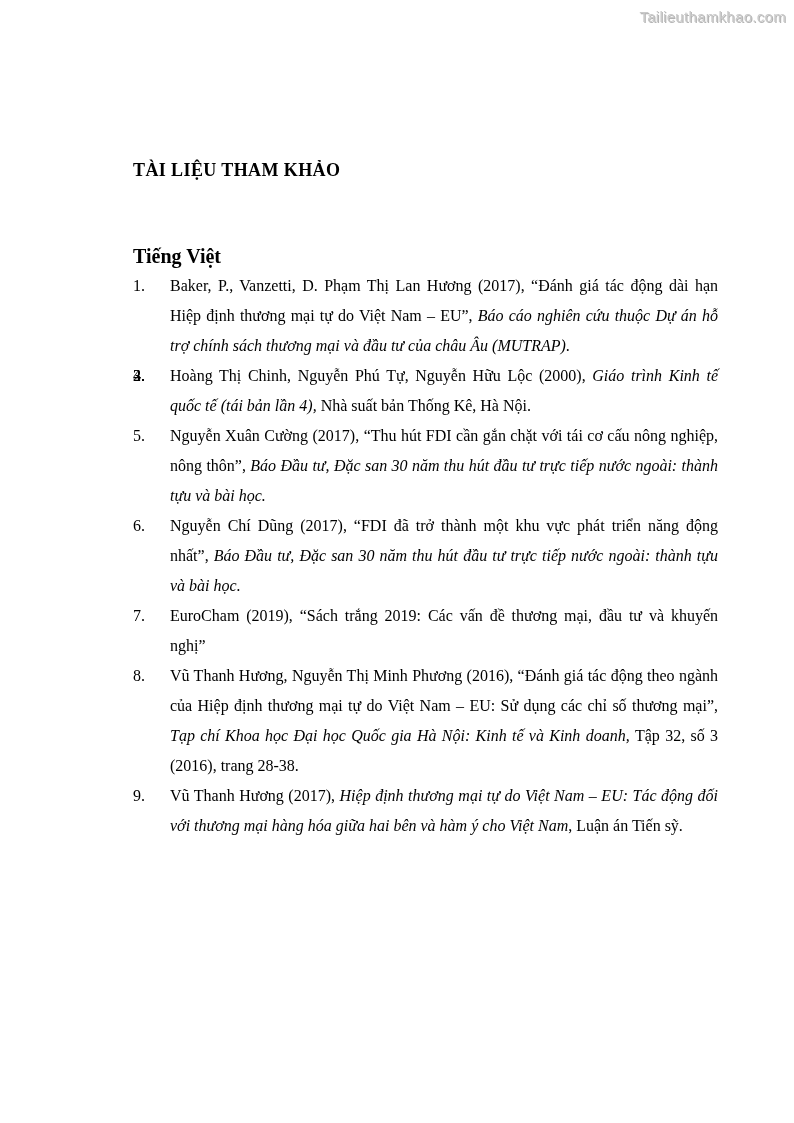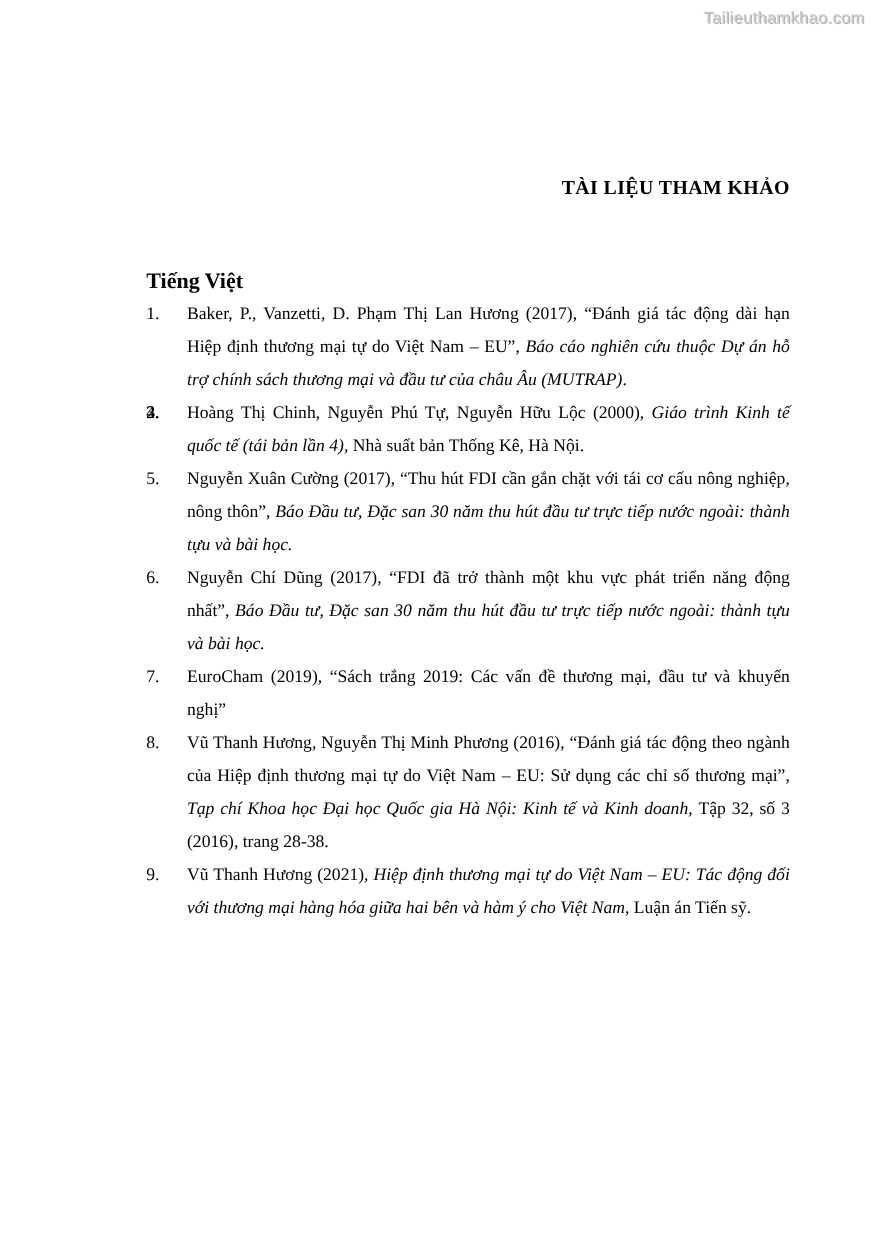--- a/index.html
+++ b/index.html
@@ -25,21 +25,21 @@
     color: #c9c9c9;
     text-shadow: 1px 1px 0 #b3b3b3, -1px -1px 0 #ffffff;
     letter-spacing: 0.3px;
   }
   .title {
     position: absolute;
     top: 160px;
     left: 133px;
     width: 585px;
     margin: 0;
-    text-align: right;
+    text-align: left;
     font-size: 18px;
     font-weight: bold;
     letter-spacing: 0.4px;
   }
   .content {
     position: absolute;
     left: 133px;
     top: 241px;
     width: 585px;
     font-size: 16px;
@@ -92,19 +92,19 @@
 
     <ol class="ref-list">
         <li class="ref-item"><span class="ref-num">1.</span><span class="ref-text"><span>Baker, P., Vanzetti, D. Phạm Thị Lan Hương (2017), “Đánh giá tác động dài hạn Hiệp định thương mại tự do Việt Nam – EU”, </span><span class="italic">Báo cáo nghiên cứu thuộc Dự án hỗ trợ chính sách thương mại và đầu tư của châu Âu (MUTRAP)</span><span>.</span></span></li>
         <li class="ref-item"><span class="ref-num">2.</span></li>
         <li class="ref-item"><span class="ref-num">3.</span></li>
         <li class="ref-item"><span class="ref-num">4.</span><span class="ref-text"><span>Hoàng Thị Chinh, Nguyễn Phú Tự, Nguyễn Hữu Lộc (2000), </span><span class="italic">Giáo trình Kinh tế quốc tế (tái bản lần 4), </span><span>Nhà suất bản Thống Kê, Hà Nội.</span></span></li>
         <li class="ref-item"><span class="ref-num">5.</span><span class="ref-text"><span>Nguyễn Xuân Cường (2017), “Thu hút FDI cần gắn chặt với tái cơ cấu nông nghiệp, nông thôn”, </span><span class="italic">Báo Đầu tư, Đặc san 30 năm thu hút đầu tư trực tiếp nước ngoài: thành tựu và bài học.</span></span></li>
         <li class="ref-item"><span class="ref-num">6.</span><span class="ref-text"><span>Nguyễn Chí Dũng (2017), “FDI đã trở thành một khu vực phát triển năng động nhất”, </span><span class="italic">Báo Đầu tư, Đặc san 30 năm thu hút đầu tư trực tiếp nước ngoài: thành tựu và bài học.</span></span></li>
         <li class="ref-item"><span class="ref-num">7.</span><span class="ref-text"><span>EuroCham (2019), “Sách trắng 2019: Các vấn đề thương mại, đầu tư và khuyến nghị”</span></span></li>
         <li class="ref-item"><span class="ref-num">8.</span><span class="ref-text"><span>Vũ Thanh Hương, Nguyễn Thị Minh Phương (2016), “Đánh giá tác động theo ngành của Hiệp định thương mại tự do Việt Nam – EU: Sử dụng các chỉ số thương mại”, </span><span class="italic">Tạp chí Khoa học Đại học Quốc gia Hà Nội: Kinh tế và Kinh doanh, </span><span>Tập 32, số 3 (2016), trang 28-38.</span></span></li>
-        <li class="ref-item"><span class="ref-num">9.</span><span class="ref-text"><span>Vũ Thanh Hương (2021), </span><span class="italic">Hiệp định thương mại tự do Việt Nam – EU: Tác động đối với thương mại hàng hóa giữa hai bên và hàm ý cho Việt Nam</span><span>, Luận án Tiến sỹ.</span></span></li>
+        <li class="ref-item"><span class="ref-num">9.</span><span class="ref-text"><span>Vũ Thanh Hương (2017), </span><span class="italic">Hiệp định thương mại tự do Việt Nam – EU: Tác động đối với thương mại hàng hóa giữa hai bên và hàm ý cho Việt Nam</span><span>, Luận án Tiến sỹ.</span></span></li>
       </ol>
   </div>
 
   <div class="page-number">184</div>
 
 </div>
 
 </body></html>

